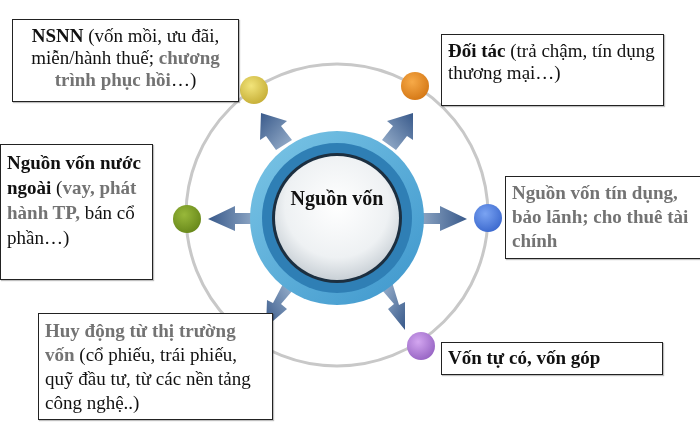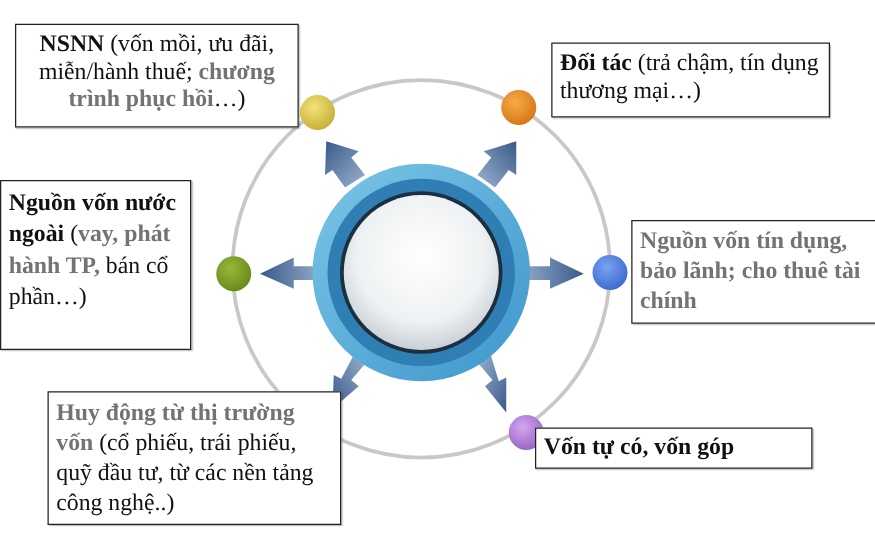--- a/index.html
+++ b/index.html
@@ -141,37 +141,38 @@
 
   <circle cx="254" cy="90" r="14" fill="url(#gYellow)"></circle>
   <circle cx="415" cy="86" r="14" fill="url(#gOrange)"></circle>
   <circle cx="187" cy="219" r="14" fill="url(#gGreen)"></circle>
   <circle cx="488" cy="218" r="14" fill="url(#gBlue)"></circle>
   <circle cx="255" cy="341" r="14" fill="url(#gTeal)"></circle>
   <circle cx="421" cy="346" r="14" fill="url(#gPurple)"></circle>
 </svg>
 
 <div class="center-label">
+  <div>Nguồn vốn</div>
 </div>
 
 <div class="box center" style="left:12px; top:19px; width:227px; height:83px; padding-top:5px;">
   <span class="b">NSNN</span><span> (vốn mồi, ưu đãi, miễn/hành thuế; </span><span class="blue">chương trình phục hồi</span><span>…)</span>
 </div>
 
-<div class="box" style="left:441px; top:34px; width:223px; height:60px; padding-top:5px;">
+<div class="box" style="left:441px; top:34px; width:223px; height:72px; padding-top:5px;">
   <span class="b">Đối tác</span><span> (trả chậm, tín dụng thương mại…)</span>
 </div>
 
 <div class="box" style="left:0; top:144px; width:153px; height:136px; padding-top:5px; line-height:25px;">
   <span class="b">Nguồn vốn nước ngoài</span><span> (</span><span class="blue">vay, phát hành TP,</span><span> bán cổ phần…)</span>
 </div>
 
 <div class="box" style="left:505px; top:176px; width:208px; height:83px; padding-top:4px; line-height:24px;">
   <span class="blue">Nguồn vốn tín dụng, bảo lãnh; cho thuê tài chính</span>
 </div>
 
 <div class="box" style="left:14px; top:313px; width:235px; height:107px; padding-top:5px; line-height:24px;margin-left:24px;">
   <span class="blue">Huy động từ thị trường vốn</span><span> (cổ phiếu, trái phiếu, quỹ đầu tư, từ các nền tảng công nghệ..)</span>
 </div>
 
-<div class="box" style="left:428px; top:342px; width:222px; height:33px; padding-top:4px;">
+<div class="box" style="left:441px; top:342px; width:222px; height:33px; padding-top:4px;">
   <span class="b">Vốn tự có, vốn góp</span>
 </div>
 
 </body></html>

